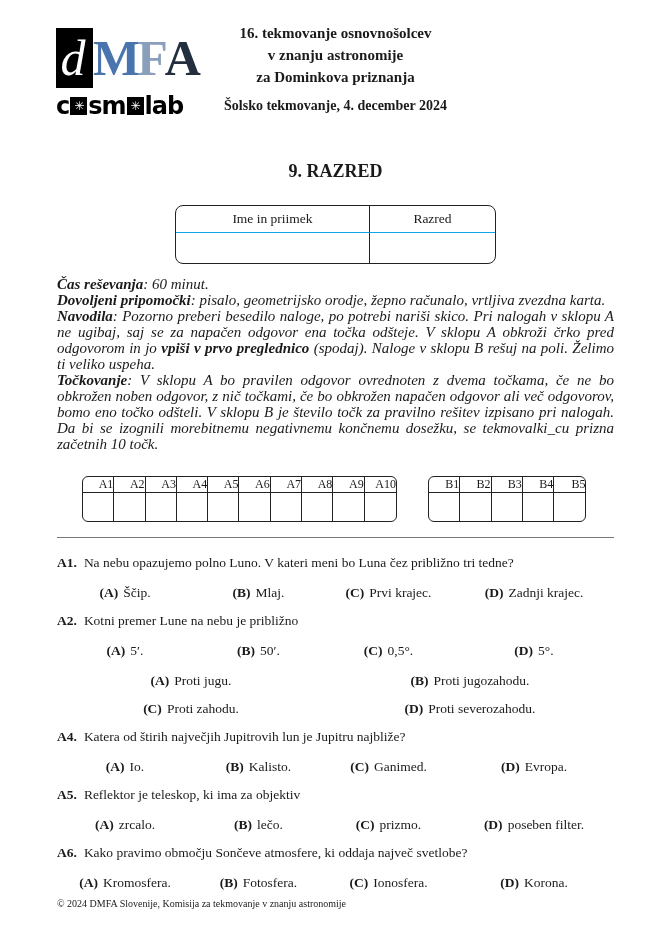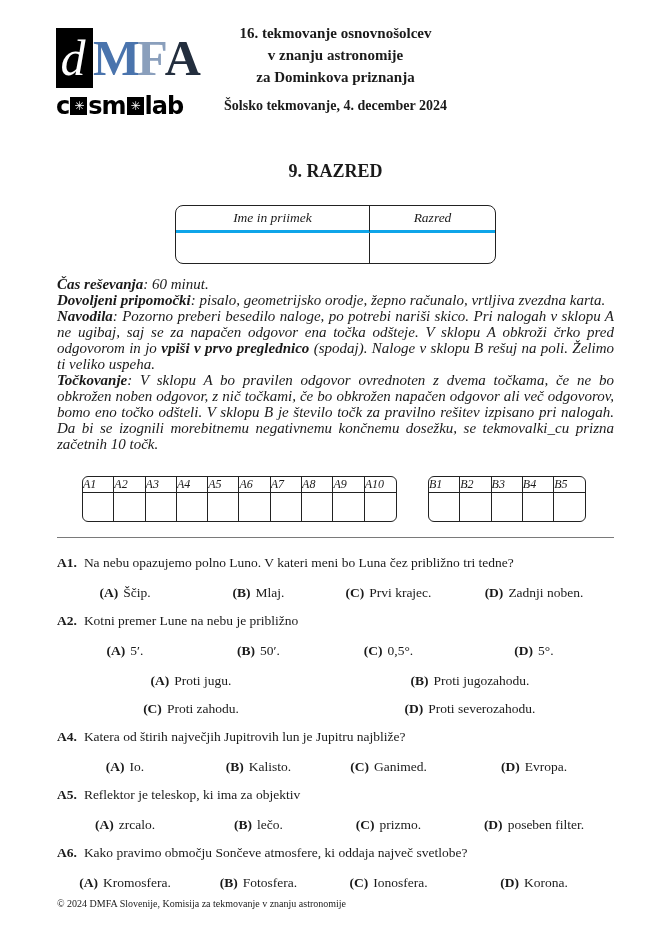--- a/index.html
+++ b/index.html
@@ -48,24 +48,23 @@
 
   
   .name-table {
     width:321px; margin:23px auto 0 auto;
     display:grid; grid-template-columns:194px 1fr;
     border:1.5px solid #222; border-radius:8px;
     background:#fff;
   }
   .nt-cell { height:30px; }
   .nt-head {
-    height:27px; border-bottom:3px solid #0ea5e9;
+    height:27px; border-bottom:1px solid #0ea5e9;
     display:flex; align-items:center; justify-content:center;
     font-size:13.5px;
-    font-style:italic;
   }
   .nt-c1 { border-right:1px solid #222; }
 
   
   .instructions {
     width:557px; margin:12px 0 16px 57px;
     font-style:italic; font-size:15px; line-height:16px;
     text-align:justify;
   }
   .instructions b { font-weight:bold; }
@@ -75,21 +74,21 @@
   .agrid {
     display:grid; border:1.5px solid #222; border-radius:6px;
     background:#fff;
   }
   .grid-a { grid-template-columns:repeat(10,31.3px); }
   .grid-b { grid-template-columns:repeat(5,31.3px); }
   .gcell { border-right:1px solid #222; }
   .gcell.glast { border-right:none; }
   .gh {
     height:16px; border-bottom:1px solid #222;
-    font-style:italic; font-size:12px; line-height:15px; text-align:left;
+    font-size:12px; line-height:15px; text-align:right;
   }
   .gb { height:28px; }
 
   
   .divider {
     border:none; border-top:1px solid #7a7a7a;
     width:557px; margin:15px 0 0 57px;
   }
 
   
@@ -204,21 +203,21 @@
   <hr class="divider">
 
   <div class="questions">
 
     <div class="question">
       <p class="q-text"><b class="q-num">A1.</b><span>Na nebu opazujemo polno Luno. V kateri meni bo Luna čez približno tri tedne?</span></p>
       <div class="options cols4">
         <span class="opt"><b class="opt-letter">(A)</b><span class="opt-text">Ščip.</span></span>
         <span class="opt"><b class="opt-letter">(B)</b><span class="opt-text">Mlaj.</span></span>
         <span class="opt"><b class="opt-letter">(C)</b><span class="opt-text">Prvi krajec.</span></span>
-        <span class="opt"><b class="opt-letter">(D)</b><span class="opt-text">Zadnji noben.</span></span>
+        <span class="opt"><b class="opt-letter">(D)</b><span class="opt-text">Zadnji krajec.</span></span>
       </div>
     </div>
 
     <div class="question">
       <p class="q-text"><b class="q-num">A2.</b><span>Kotni premer Lune na nebu je približno</span></p>
       <div class="options cols4">
         <span class="opt"><b class="opt-letter">(A)</b><span class="opt-text">5′.</span></span>
         <span class="opt"><b class="opt-letter">(B)</b><span class="opt-text">50′.</span></span>
         <span class="opt"><b class="opt-letter">(C)</b><span class="opt-text">0,5°.</span></span>
         <span class="opt"><b class="opt-letter">(D)</b><span class="opt-text">5°.</span></span>

